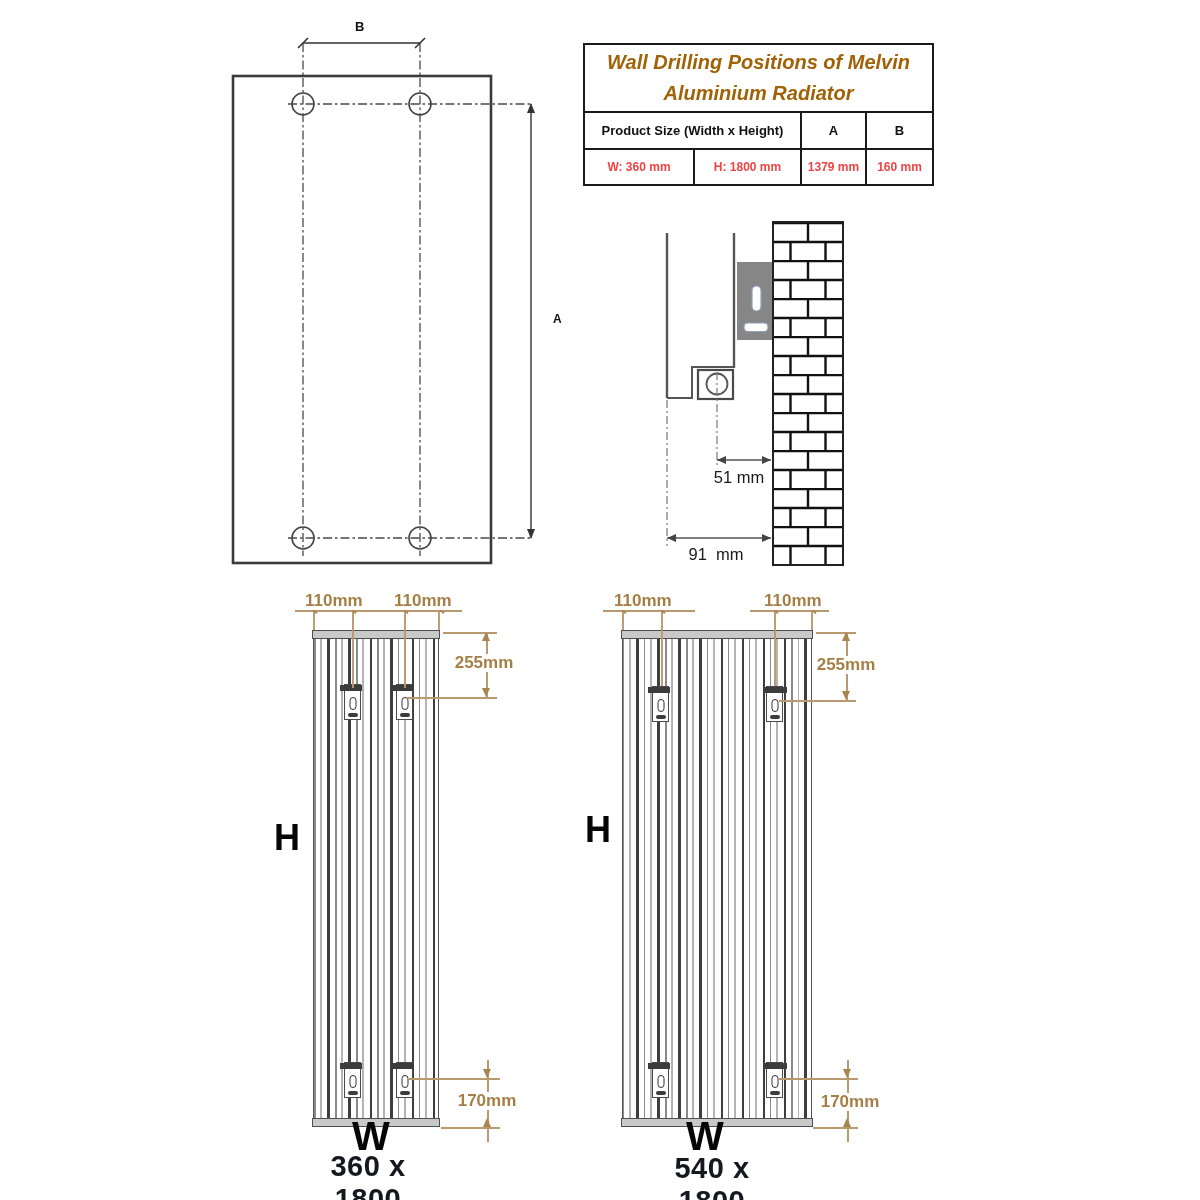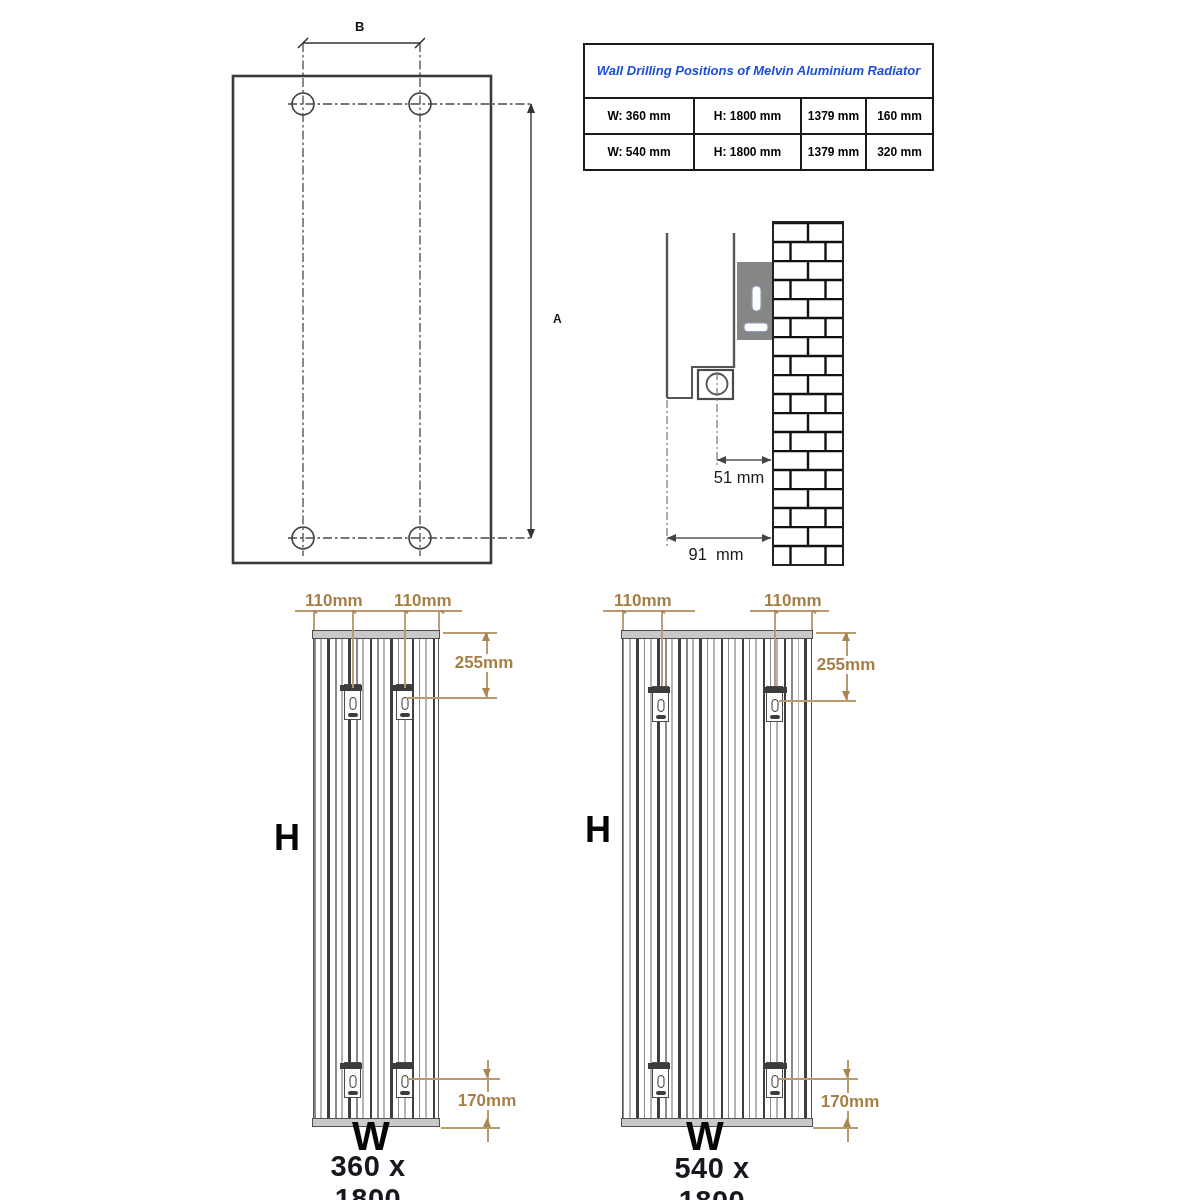--- a/index.html
+++ b/index.html
@@ -4,23 +4,23 @@
 <style>
   html,body{margin:0;padding:0;background:#fff;}
   .sheet{
     position:relative;width:1200px;height:1200px;background:#fff;overflow:hidden;
     font-family:"Liberation Sans", sans-serif;
   }
   .abs{position:absolute;}
   
   .spec-table{position:absolute;left:583px;top:43px;width:349px;border-collapse:collapse;table-layout:fixed;}
   .spec-table td{border:2px solid #1a1a1a;text-align:center;vertical-align:middle;padding:2px 2px;box-sizing:border-box;}
-  .spec-table .title-cell{font-size:13px;font-weight:bold;font-style:italic;color:#1d4ed8;height:54px;line-height:1.55;padding:2px 10px;}
+  .spec-table .title-cell{font-size:20px;font-weight:bold;font-style:italic;color:#a16207;height:54px;line-height:1.55;padding:2px 10px;}
   .spec-table .hdr{font-size:13px;font-weight:bold;color:#111;height:37px;}
-  .spec-table .cell{font-size:12px;font-weight:600;color:#000000;height:36px;}
+  .spec-table .cell{font-size:12px;font-weight:600;color:#ef4444;height:36px;}
   
   .cap{position:absolute;height:9px;background:#c9c9c9;border:1.5px solid #4f4f4f;box-sizing:border-box;z-index:2;}
   .fins{
     position:absolute;background:#fff;border-left:1.5px solid #555;border-right:1.5px solid #555;box-sizing:border-box;
     background-image:repeating-linear-gradient(90deg,
       #8a8a8a 0,#8a8a8a 1.5px,rgba(0,0,0,0) 1.5px,rgba(0,0,0,0) 6.5px,
       #b4b4b4 6.5px,#b4b4b4 8px,rgba(0,0,0,0) 8px,rgba(0,0,0,0) 13.5px,
       #3e3e3e 13.5px,#3e3e3e 16px,rgba(0,0,0,0) 16px,rgba(0,0,0,0) 21px);
   }
   .bracket{position:absolute;width:17px;height:36px;border:1.6px solid #4a4a4a;background:#fdfdfd;box-sizing:border-box;z-index:3;}
@@ -71,30 +71,29 @@
         <col style="width:110px">
         <col style="width:107px">
         <col style="width:65px">
         <col style="width:67px">
       </colgroup>
     <tbody>
         <tr>
       <td class="title-cell" colspan="4">Wall Drilling Positions of Melvin Aluminium Radiator</td>
     </tr>
     <tr>
+      <td class="hdr" colspan="2">Product Size (Width x Height)</td>
+      <td class="hdr">A</td>
+      <td class="hdr">B</td>
+    </tr>
+    <tr>
       <td class="cell">W: 360 mm</td>
       <td class="cell">H: 1800 mm</td>
       <td class="cell">1379 mm</td>
       <td class="cell">160 mm</td>
-    </tr>
-    <tr>
-      <td class="cell">W: 540 mm</td>
-      <td class="cell">H: 1800 mm</td>
-      <td class="cell">1379 mm</td>
-      <td class="cell">320 mm</td>
     </tr>
   </tbody>
     </table>
 
   <svg class="abs" style="left:640px;top:210px" width="240" height="370" viewBox="0 0 240 370">
     <defs>
       <pattern id="bricks" x="133" y="12" width="70" height="38" patternUnits="userSpaceOnUse">
         <rect width="70" height="38" fill="#fff"></rect>
         <line x1="0" y1="1" x2="70" y2="1" stroke="#111" stroke-width="2.4"></line>
         <line x1="0" y1="20" x2="70" y2="20" stroke="#111" stroke-width="2.4"></line>

